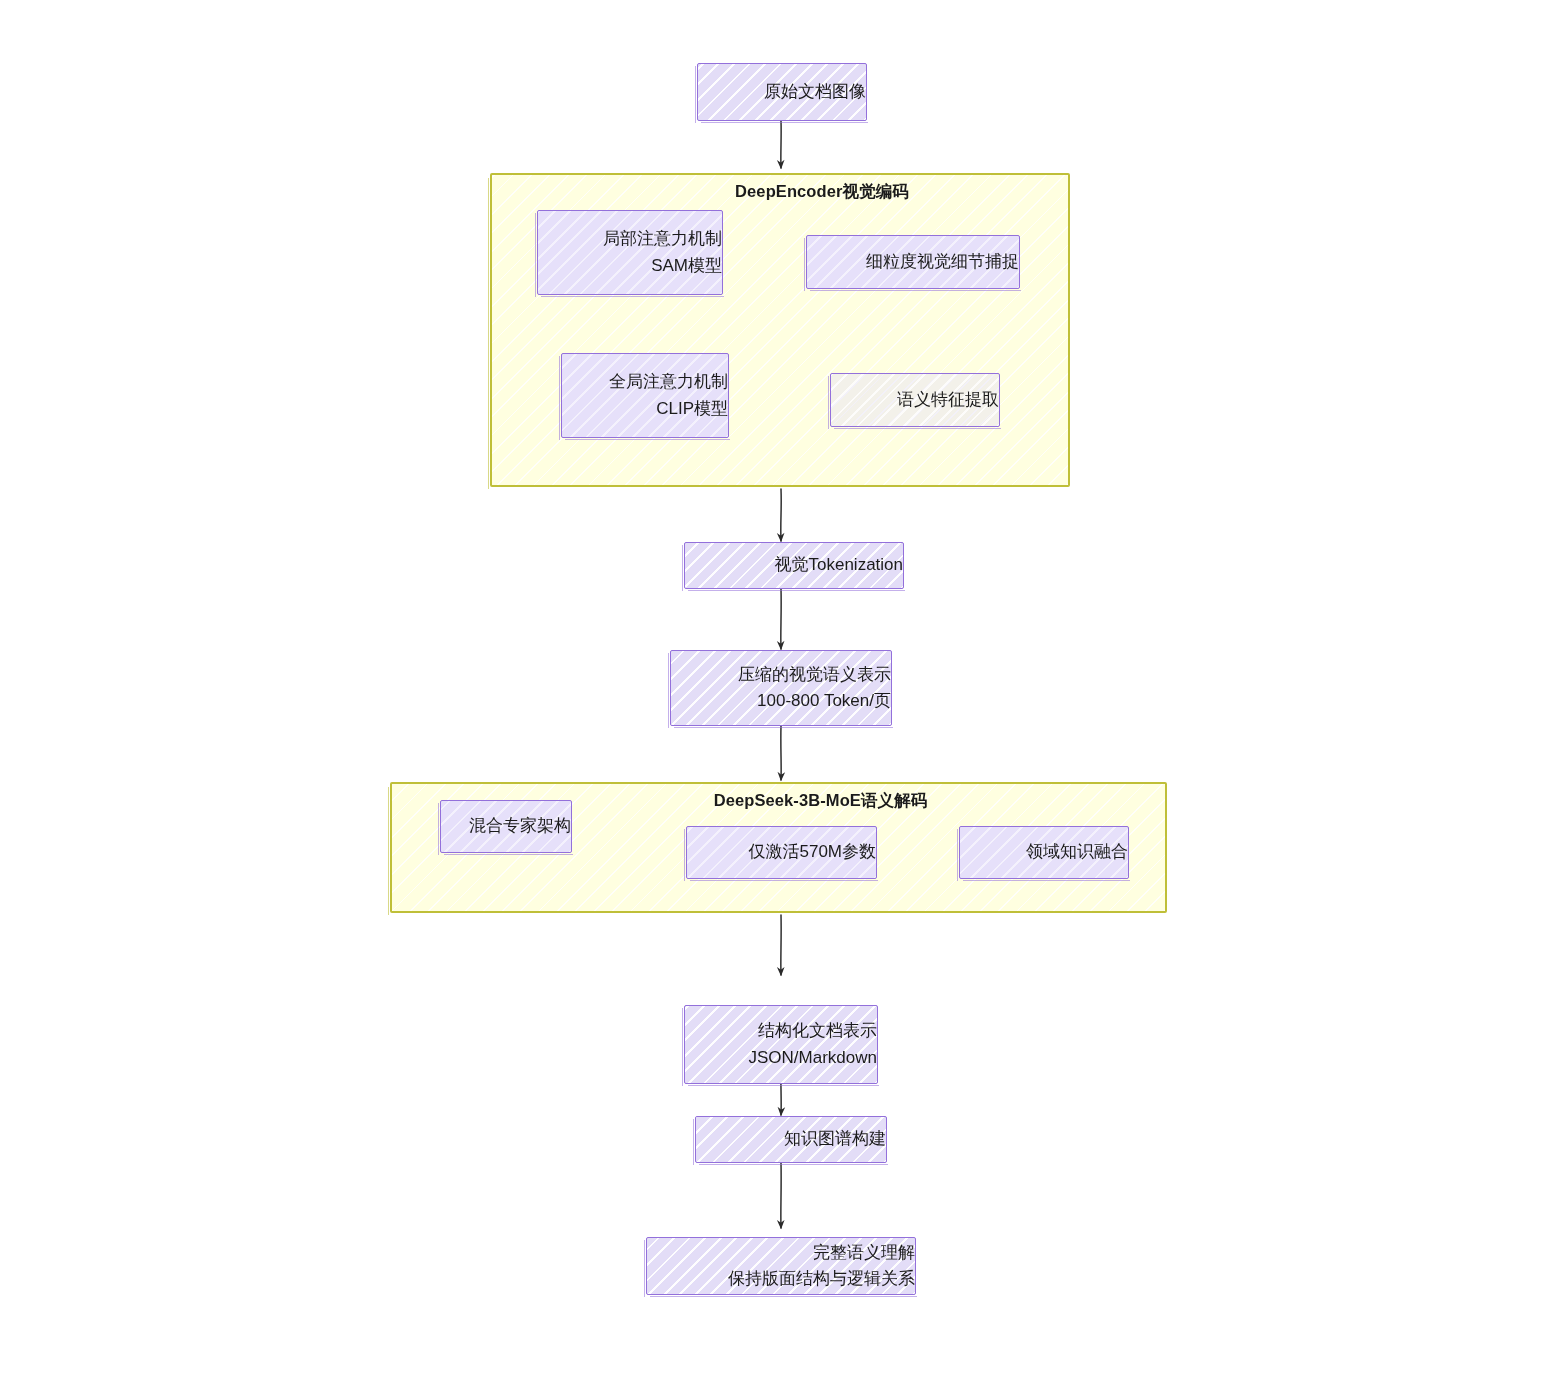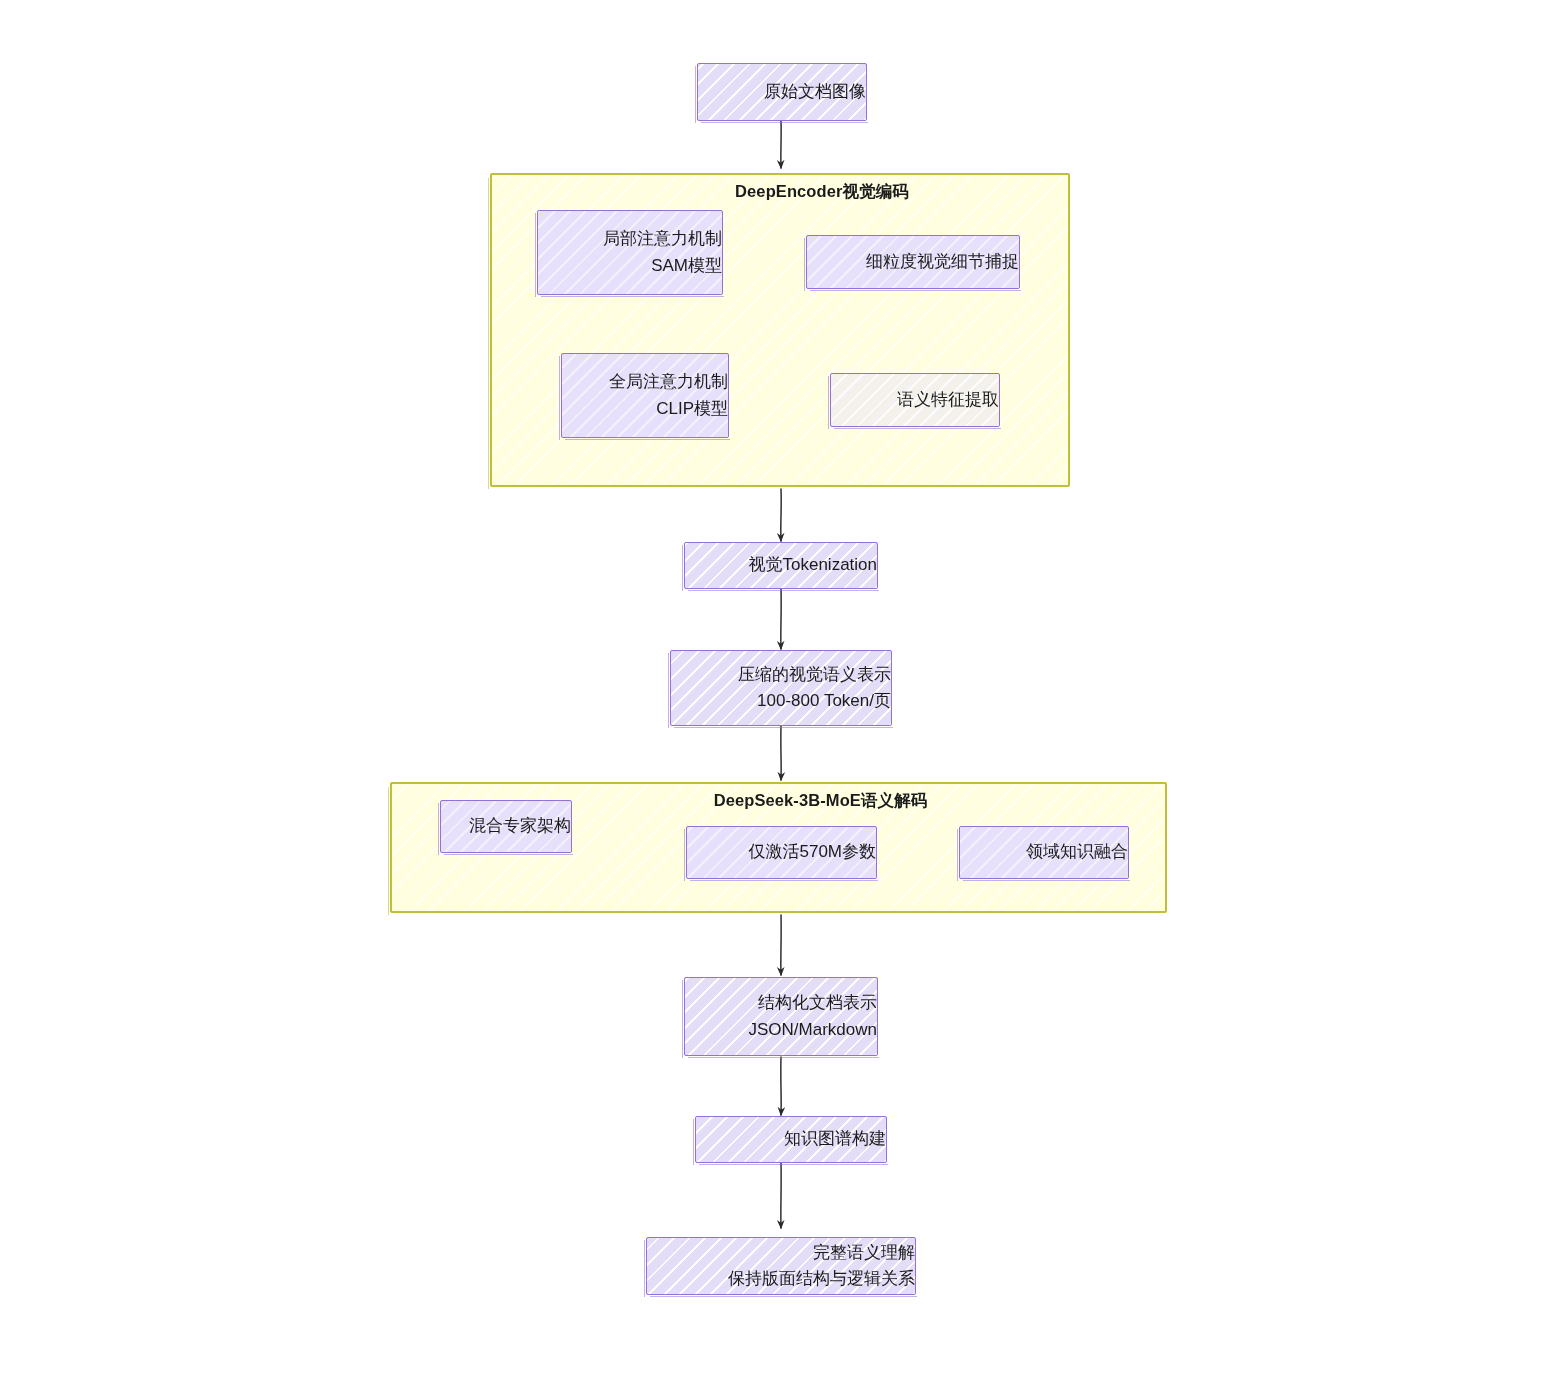--- a/index.html
+++ b/index.html
@@ -203,42 +203,42 @@
 
     <div class="node flat" style="left:537px; top:353px; width:168px; height:85px;margin-left:24px;">
       <span class="line">全局注意力机制</span>
       <span class="line">CLIP模型</span>
     </div>
 
     <div class="node ghost" style="left:830px; top:373px; width:170px; height:54px;">
       <span class="line">语义特征提取</span>
     </div>
 
-    <div class="node solid" style="left:684px; top:542px; width:194px; height:47px;">
+    <div class="node solid" style="left:684px; top:542px; width:220px; height:47px;">
       <span class="line">视觉Tokenization</span>
     </div>
 
     <div class="node solid" style="left:670px; top:650px; width:222px; height:76px;padding-left:20px;">
       <span class="line">压缩的视觉语义表示</span>
       <span class="line">100-800 Token/页</span>
     </div>
 
     <div class="node flat" style="left:440px; top:800px; width:132px; height:53px;">
       <span class="line">混合专家架构</span>
     </div>
 
     <div class="node flat" style="left:686px; top:826px; width:191px; height:53px;">
       <span class="line">仅激活570M参数</span>
     </div>
 
     <div class="node flat" style="left:959px; top:826px; width:170px; height:53px;">
       <span class="line">领域知识融合</span>
     </div>
 
-    <div class="node solid" style="left:684px; top:977px; width:194px; height:79px;">
+    <div class="node solid" style="left:684px; top:1005px; width:194px; height:79px;">
       <span class="line">结构化文档表示</span>
       <span class="line">JSON/Markdown</span>
     </div>
 
     <div class="node solid" style="left:695px; top:1116px; width:192px; height:47px;">
       <span class="line">知识图谱构建</span>
     </div>
 
     <div class="node solid" style="left:646px; top:1229px; width:270px; height:58px;margin-top:8px;">
       <span class="line">完整语义理解</span>

